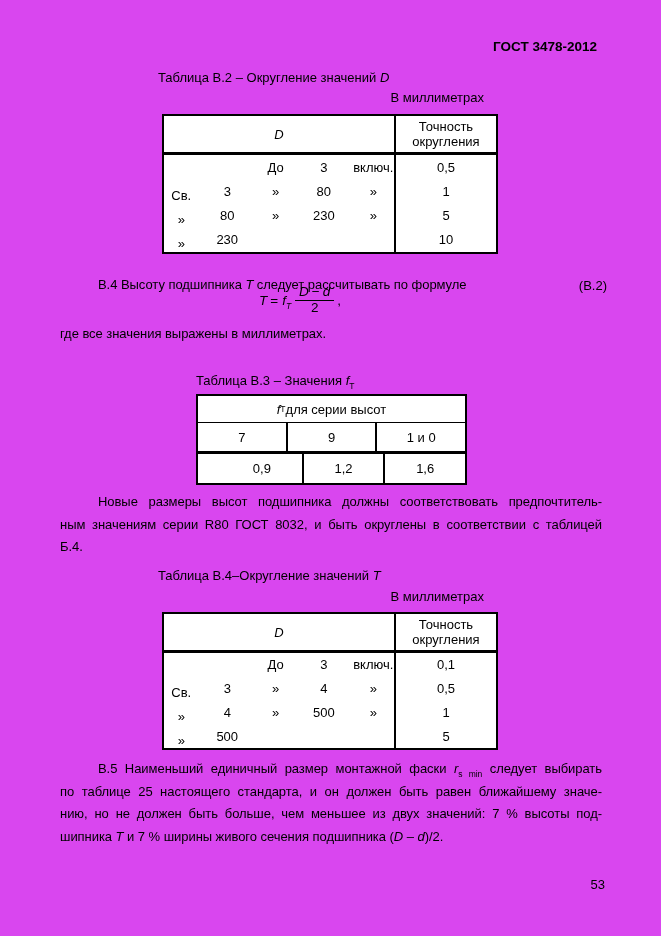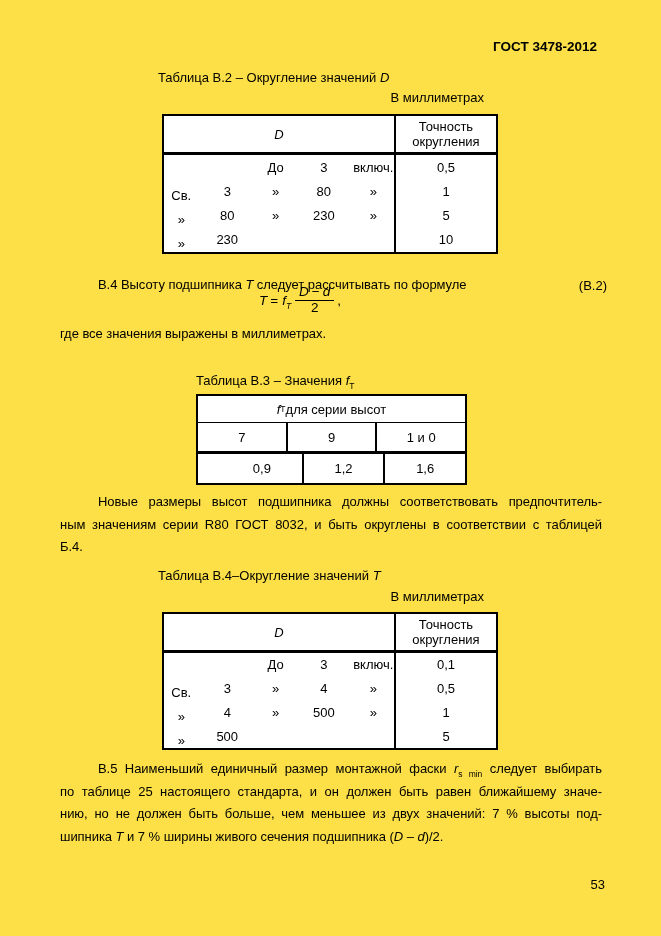--- a/index.html
+++ b/index.html
@@ -1,16 +1,16 @@
 <!DOCTYPE html>
 <html><head>
 <meta charset="utf-8">
 <style>
   html,body{margin:0;padding:0;background:#ffffff;}
-  .page{position:relative;width:661px;height:936px;background:#fde047;color:#000;
+  .page{position:relative;width:661px;height:936px;background:#d946ef;color:#000;
         font-family:"Liberation Sans", sans-serif;font-size:13px;overflow:hidden;}
   .var{font-style:italic;}
   sub{font-size:8.5px;line-height:0;}
   .nowrap{white-space:nowrap;}
 
   .doc-header{position:absolute;top:39px;right:64px;font-weight:bold;font-size:13.5px;white-space:nowrap;}
   .page-num{position:absolute;top:877px;right:56px;}
 
   .caption{position:absolute;white-space:nowrap;}
   .b2-caption{left:158px;top:70px;}

